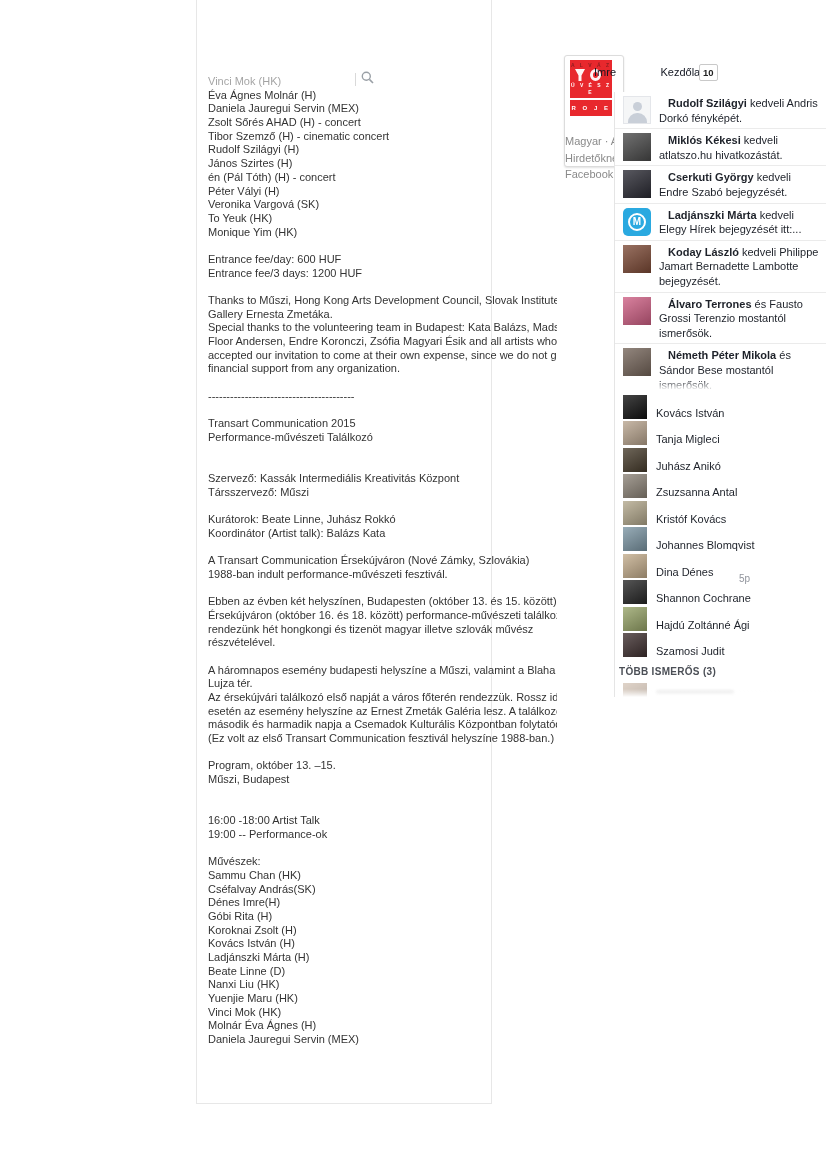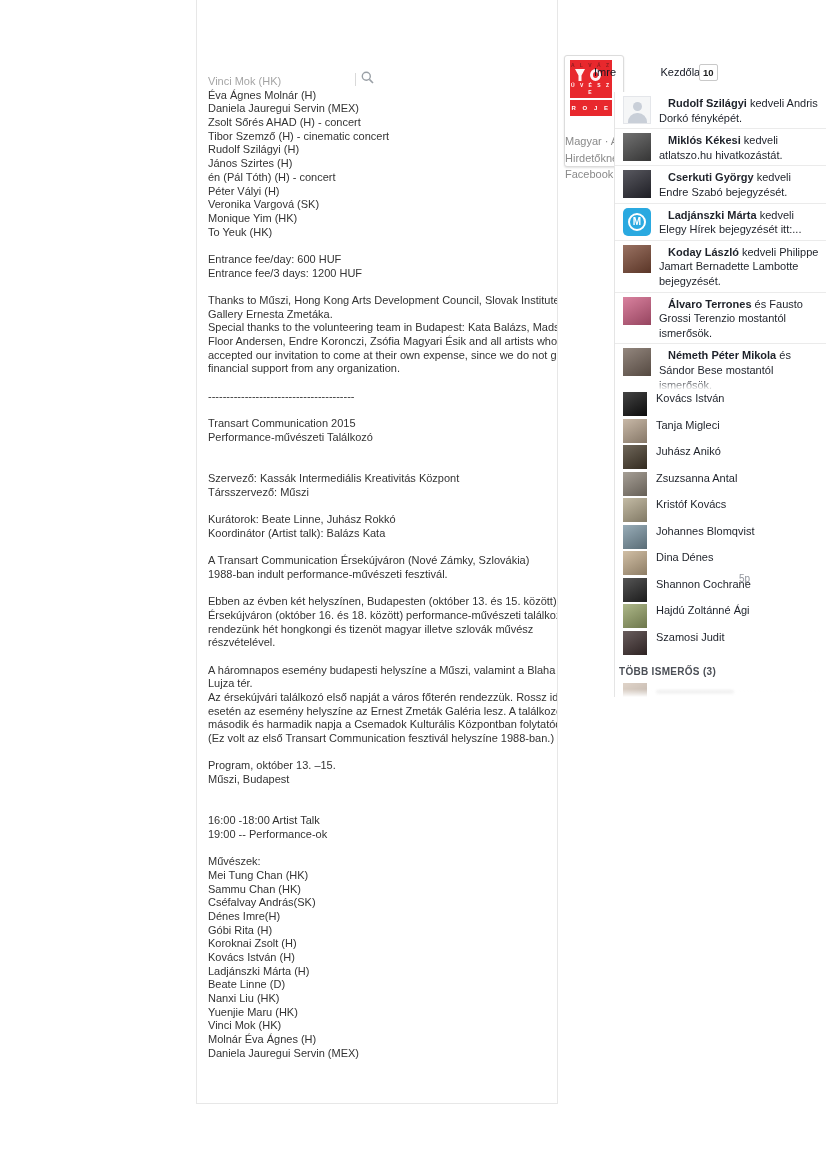--- a/index.html
+++ b/index.html
@@ -3,21 +3,21 @@
 <meta charset="utf-8">
 <style>
   html,body{margin:0;padding:0;}
   body{
     width:826px;height:1169px;position:relative;overflow:hidden;
     background:#ffffff;font-family:"Liberation Sans",sans-serif;
     -webkit-font-smoothing:antialiased;
   }
   
   .main-card{
-    position:absolute;left:196px;top:0;width:362px;height:1104px;
+    position:absolute;left:196px;top:0;width:296px;height:1104px;
     background:#fff;box-sizing:border-box;
     border-left:1px solid #e7e7e7;border-right:1px solid #e7e7e7;border-bottom:1px solid #e7e7e7;padding-left:8px;
   }
   .searchbar{position:absolute;left:158px;top:70px;display:flex;align-items:center;}
   .search-divider{width:1px;height:13px;background:#d9d9d9;margin-right:5px;}
   .post{position:absolute;left:11px;top:75px;width:349px;}
   .post-line{
     font-size:11px;line-height:13.7px;height:13.7px;color:#333;
     white-space:pre;overflow:hidden;letter-spacing:0;
   }
@@ -71,21 +71,21 @@
   .avatar.sil{background:#f5f6f7;border:1px solid #e4e6ea;box-sizing:border-box;}
   .sil-head{position:absolute;left:9px;top:5px;width:9px;height:9px;border-radius:50%;background:#c9cfd8;}
   .sil-body{position:absolute;left:4px;top:16px;width:19px;height:12px;border-radius:9px 9px 0 0;background:#c9cfd8;}
   .avatar.logo-av{display:flex;align-items:center;justify-content:center;border-radius:5px;}
   .avatar.logo-av span{
     width:18px;height:18px;border-radius:50%;border:2px solid #fff;box-sizing:border-box;
     color:#fff;font-size:10px;font-weight:bold;text-align:center;line-height:14px;
   }
   .ticker-text{font-size:11px;line-height:14.6px;color:#1d2129;width:162px;}
   .ticker-text b{font-weight:bold;padding-left:9px;}
-  .chat-row{display:flex;align-items:flex-start;height:26.5px;padding-left:8px;position:relative;cursor:pointer;}
+  .chat-row{display:flex;align-items:flex-end;height:26.5px;padding-left:8px;position:relative;cursor:pointer;}
   .chat-avatar{width:24px;height:24px;flex:none;margin-right:9px;}
   .chat-name{font-size:11px;color:#1d2129;}
   .chat-time{position:absolute;left:124px;top:22px;font-size:10px;color:#90949c;}
   .more-header{font-size:10px;font-weight:bold;color:#4b4f56;letter-spacing:.3px;padding:9px 0 5px 4px;}
   .partial-row{display:flex;align-items:center;height:15px;padding-left:8px;overflow:hidden;position:relative;opacity:.55;}
   .partial-row .chat-avatar{margin-top:10px;}
   .name-smear{width:78px;height:5px;background:#dcdcdc;border-radius:2px;margin-top:6px;filter:blur(1px);}
   .partial-row:after{content:"";position:absolute;left:0;right:0;bottom:0;height:8px;background:linear-gradient(rgba(255,255,255,0),#fff);}
 </style>
 </head>
@@ -105,22 +105,22 @@
       <div class="post-line cut">Vinci Mok (HK)</div>
       <div class="post-line">Éva Ágnes Molnár (H)</div>
       <div class="post-line">Daniela Jauregui Servin (MEX)</div>
       <div class="post-line">Zsolt Sőrés AHAD (H) - concert</div>
       <div class="post-line">Tibor Szemző (H) - cinematic concert</div>
       <div class="post-line">Rudolf Szilágyi (H)</div>
       <div class="post-line">János Szirtes (H)</div>
       <div class="post-line">én (Pál Tóth) (H) - concert</div>
       <div class="post-line">Péter Vályi (H)</div>
       <div class="post-line">Veronika Vargová (SK)</div>
+      <div class="post-line">To Yeuk (HK)</div>
       <div class="post-line">Monique Yim (HK)</div>
-      <div class="post-line">To Yeuk (HK)</div>
       <div class="post-line">&nbsp;</div>
       <div class="post-line">Entrance fee/day: 600 HUF</div>
       <div class="post-line">Entrance fee/3 days: 1200 HUF</div>
       <div class="post-line">&nbsp;</div>
       <div class="post-line">Thanks to Műszi, Hong Kong Arts Development Council, Slovak Institute,</div>
       <div class="post-line">Gallery Ernesta Zmetáka.</div>
       <div class="post-line">Special thanks to the volunteering team in Budapest: Kata Balázs, Mads</div>
       <div class="post-line">Floor Andersen, Endre Koronczi, Zsófia Magyari Ésik and all artists who</div>
       <div class="post-line">accepted our invitation to come at their own expense, since we do not get</div>
       <div class="post-line">financial support from any organization.</div>
@@ -153,21 +153,20 @@
       <div class="post-line">(Ez volt az első Transart Communication fesztivál helyszíne 1988-ban.)</div>
       <div class="post-line">&nbsp;</div>
       <div class="post-line">Program, október 13. –15.</div>
       <div class="post-line">Műszi, Budapest</div>
       <div class="post-line">&nbsp;</div>
       <div class="post-line">&nbsp;</div>
       <div class="post-line">16:00 -18:00 Artist Talk</div>
       <div class="post-line">19:00 -- Performance-ok</div>
       <div class="post-line">&nbsp;</div>
       <div class="post-line">Művészek:</div>
-      <div class="post-line">Mei Tung Chan (HK)</div>
       <div class="post-line">Sammu Chan (HK)</div>
       <div class="post-line">Cséfalvay András(SK)</div>
       <div class="post-line">Dénes Imre(H)</div>
       <div class="post-line">Góbi Rita (H)</div>
       <div class="post-line">Koroknai Zsolt (H)</div>
       <div class="post-line">Kovács István (H)</div>
       <div class="post-line">Ladjánszki Márta (H)</div>
       <div class="post-line">Beate Linne (D)</div>
       <div class="post-line">Nanxi Liu (HK)</div>
       <div class="post-line">Yuenjie Maru (HK)</div>

